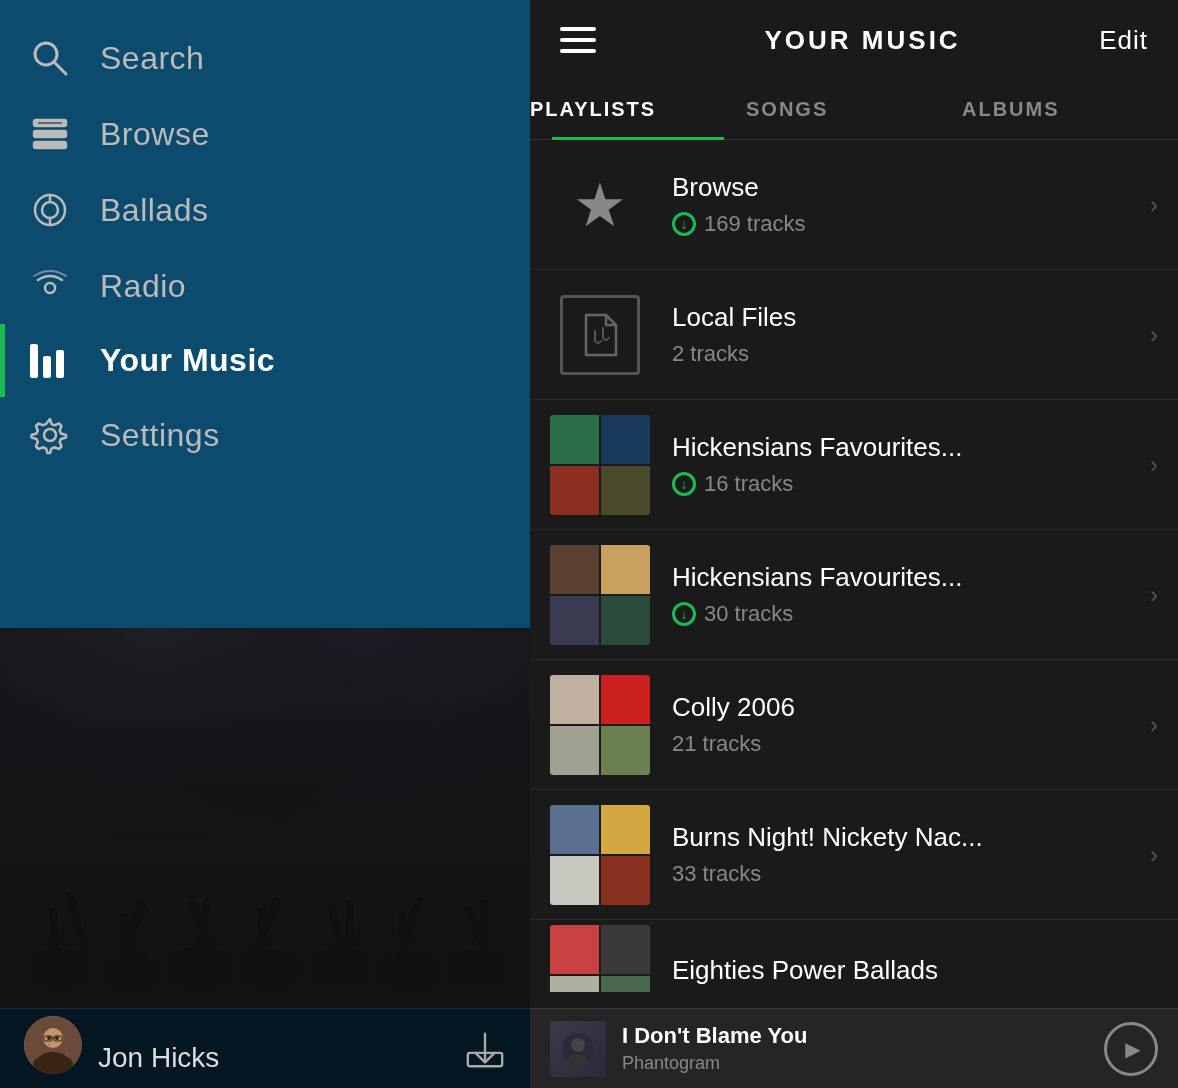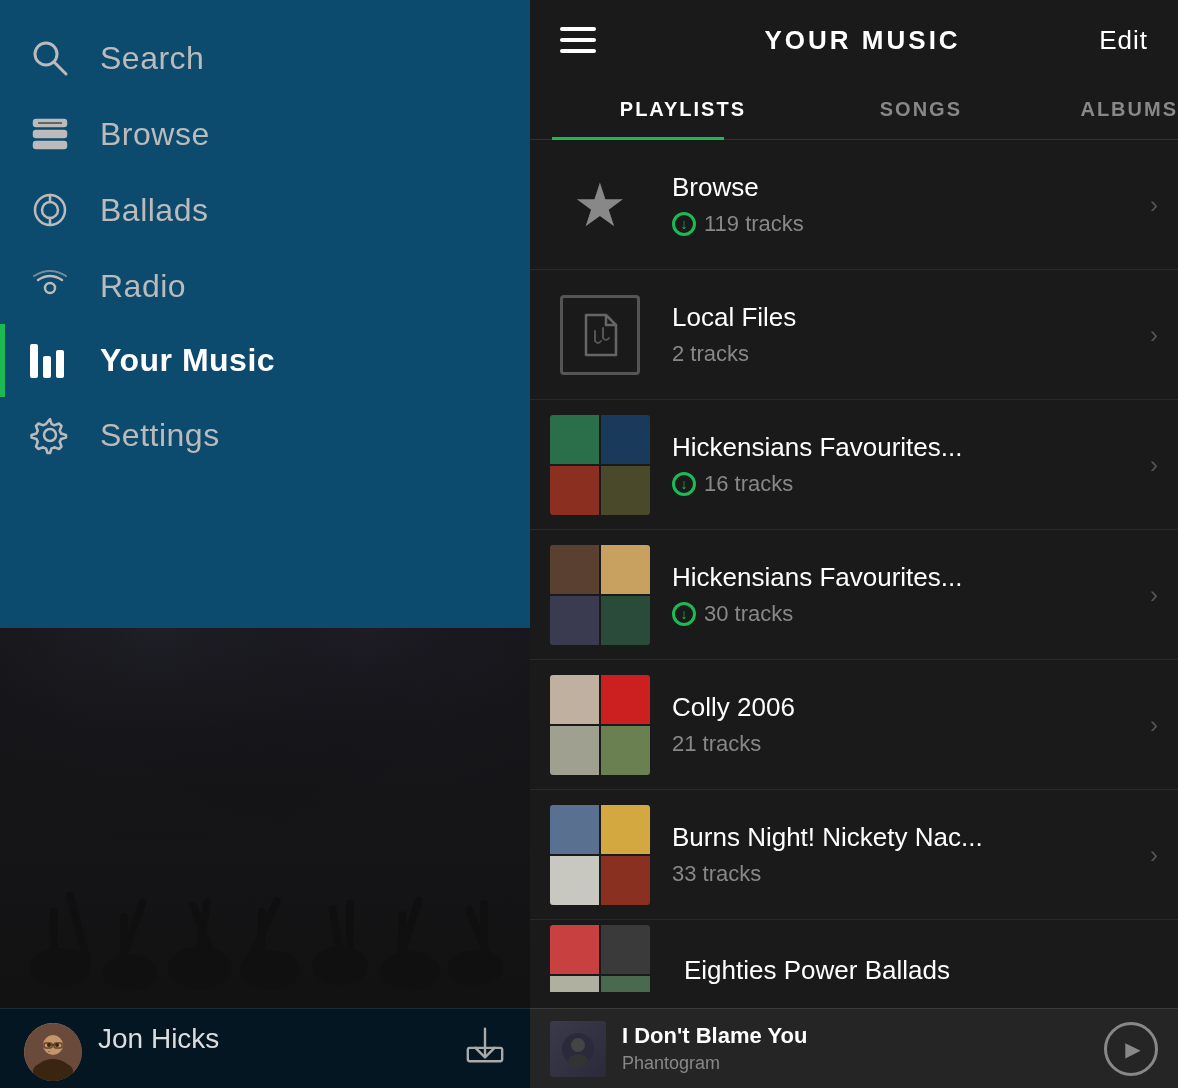--- a/index.html
+++ b/index.html
@@ -129,21 +129,21 @@
     .gear-icon-svg {
       width: 38px;
       height: 38px;
     }
 
     
     .user-bar {
       position: relative;
       z-index: 2;
       display: flex;
-      align-items: flex-start;
+      align-items: flex-end;
       padding: 14px 24px;
       background: rgba(0,0,0,0.7);
       height: 80px;
       border-top: 1px solid rgba(255,255,255,0.1);
     }
 
     .user-avatar {
       width: 58px;
       height: 58px;
       border-radius: 50%;
@@ -245,21 +245,21 @@
 
     
     .tabs {
       display: flex;
       border-bottom: 1px solid rgba(255,255,255,0.1);
       background: #1a1a1a;
     }
 
     .tab {
       flex: 1;
-      text-align: right;
+      text-align: left;
       padding: 18px 0;
       font-size: 20px;
       font-weight: 600;
       letter-spacing: 2px;
       color: #888;
       cursor: pointer;
       position: relative;
     }
 
     .tab.active {
@@ -656,21 +656,21 @@
     <div class="playlist-list">
 
       <div class="playlist-item">
         <div class="playlist-artwork">
           <span class="artwork-star">★</span>
         </div>
         <div class="playlist-info">
           <div class="playlist-name">Browse</div>
           <div class="playlist-tracks">
             <div class="download-icon"></div>
-            <span>119 tracks</span>
+            <span>169 tracks</span>
           </div>
         </div>
         <span class="chevron">›</span>
       </div>
 
       <div class="playlist-item">
         <div class="playlist-artwork">
           <div class="artwork-file">
             <svg width="40" height="44" viewBox="0 0 40 44" xmlns="http://www.w3.org/2000/svg">
               <path d="M6 2 L26 2 L36 12 L36 42 L6 42 Z" fill="none" stroke="#666" stroke-width="2.5" stroke-linejoin="round"></path>
@@ -756,21 +756,21 @@
         </div>
         <div class="playlist-info">
           <div class="playlist-name">Burns Night! Nickety Nac...</div>
           <div class="playlist-tracks">
             <span>33 tracks</span>
           </div>
         </div>
         <span class="chevron">›</span>
       </div>
 
-      <div class="playlist-item" style="height:110px;gap:12px;">
+      <div class="playlist-item" style="height:110px;">
         <div class="playlist-artwork">
           <div class="artwork-grid artwork-eighties">
             <div class="artwork-grid-cell"></div>
             <div class="artwork-grid-cell"></div>
             <div class="artwork-grid-cell"></div>
             <div class="artwork-grid-cell"></div>
           </div>
         </div>
         <div class="playlist-info">
           <div class="playlist-name">Eighties Power Ballads</div>

